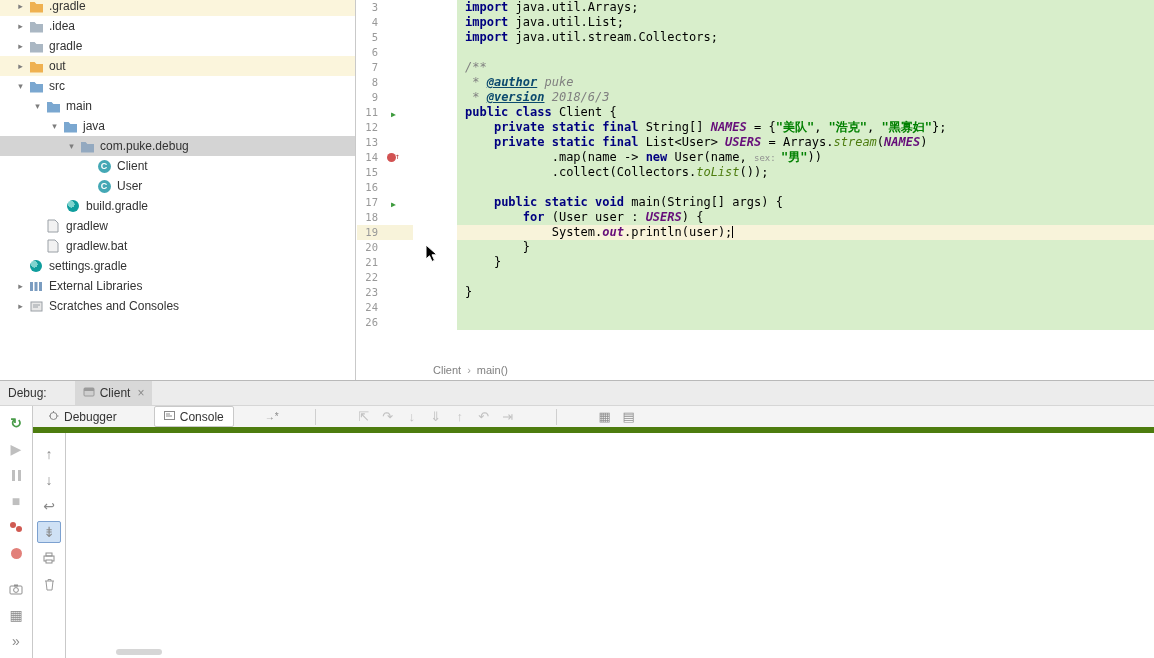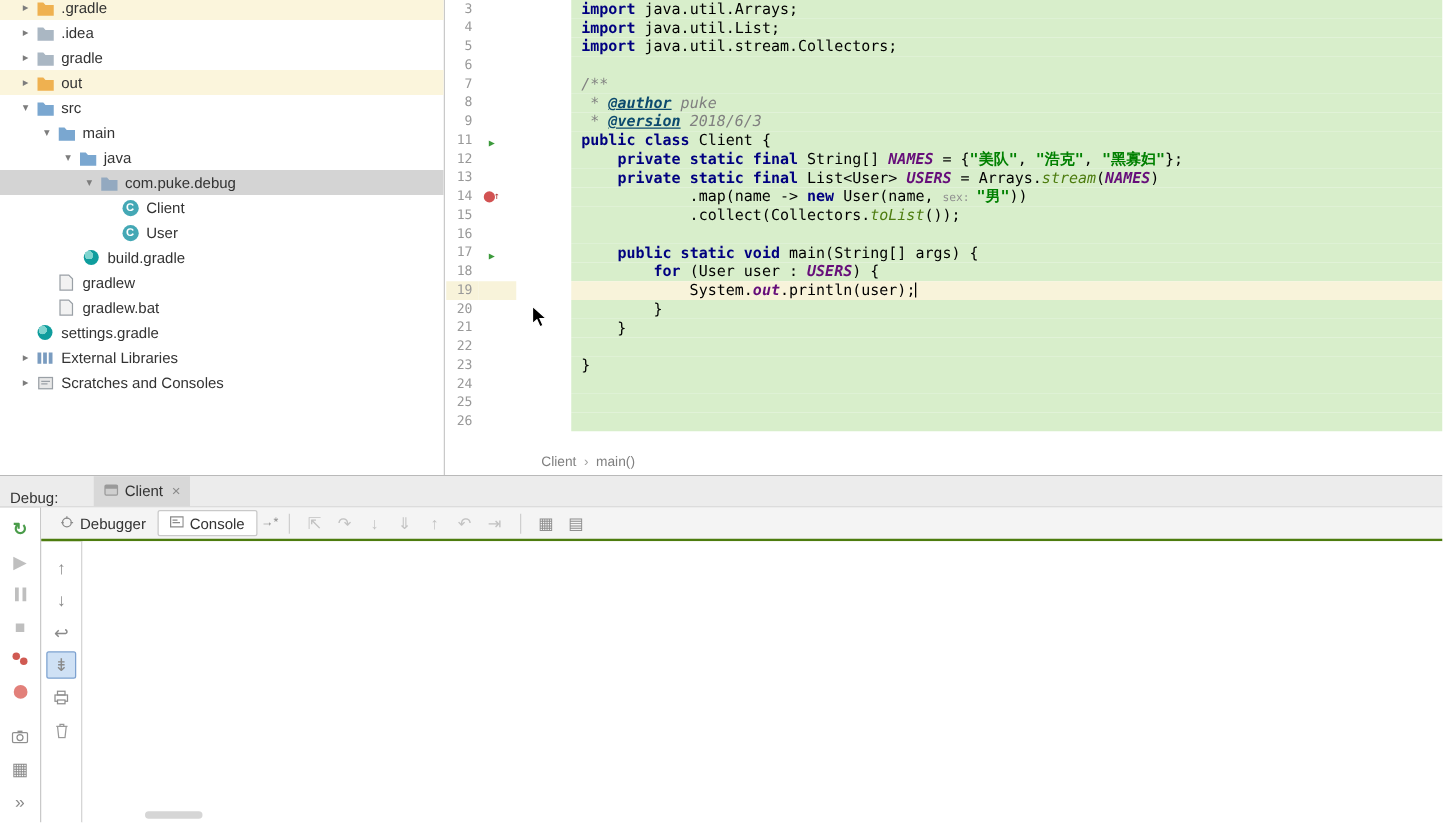--- a/index.html
+++ b/index.html
@@ -46,31 +46,31 @@
   .tk-pl  { color:#000; }
   .caret { display:inline-block; width:1px; height:12px; background:#000; vertical-align:-2px; }
   .breadcrumb { position:absolute; left:0; top:360px; width:100%; height:20px; background:#fff;
                 display:flex; align-items:center; padding-left:76px; font-size:11px; color:#808080; }
   .bc-sep { margin:0 6px; color:#a0a0a0; }
 
   
   .debug-panel { position:absolute; left:0; top:380px; width:1154px; height:278px;
                  border-top:1px solid #b9b9b9; background:#fff; display:flex; flex-direction:column; }
   .tabstrip { height:32px; background:#ececec; border-bottom:1px solid #d6d6d6;
-              display:flex; align-items:flex-end; flex:0 0 24px; }
+              display:flex; align-items:center; flex:0 0 24px; }
   .dlabel { margin-left:8px; font-size:12px; color:#333; }
   .dtab { margin-left:28px; height:24px; display:flex; align-items:center; gap:5px;
           background:#d8d8d8; padding:0 8px; font-size:12px; color:#333; }
   .dtab-x { color:#8a8a8a; font-size:12px; margin-left:2px; cursor:default; }
   .dbody { flex:1; display:flex; }
   .col1 { width:33px; flex:0 0 33px; border-right:1px solid #c9c9c9; padding-top:6px;
           display:flex; flex-direction:column; align-items:center; }
   .dright { flex:1; display:flex; flex-direction:column; }
-  .dtoolbar { height:27px; flex:0 0 27px; background:#f4f4f4; border-bottom:2px solid #4d7c0f;
-              display:flex; align-items:center; padding-left:6px; font-size:12px; }
+  .dtoolbar { height:27px; flex:0 0 27px; background:#f4f4f4; border-bottom:6px solid #4d7c0f;
+              display:flex; align-items:center; padding-left:6px; font-size:12px;gap:28px; }
   .vtab { display:flex; align-items:center; gap:5px; height:21px; padding:0 9px; color:#333; }
   .vtab.sel { background:#fff; border:1px solid #c9c9c9; border-radius:2px; }
   .vbadge { color:#8a8a8a; font-size:10px; margin-left:3px; }
   .tsep { width:1px; height:16px; background:#cfcfcf; margin:0 8px; display:inline-block; }
   .tbic { display:inline-flex; width:24px; height:22px; align-items:center; justify-content:center;
           font-size:13px; color:#8f8f8f; }
   .tbic.dis { color:#c2c2c2; }
   .drow { flex:1; display:flex; }
   .col2 { width:33px; flex:0 0 33px; border-right:1px solid #c9c9c9; padding-top:10px;
           display:flex; flex-direction:column; align-items:center; }
@@ -345,25 +345,20 @@
           <span class="lnum">23</span>
           <span class="gut"></span>
           <span class="codetext"><span class="tk-pl">}</span></span>
         </div>
         <div class="ed-line">
           <span class="lnum">24</span>
           <span class="gut"></span>
           <span class="codetext"></span>
         </div>
         <div class="ed-line">
-          <span class="lnum">25</span>
-          <span class="gut"></span>
-          <span class="codetext"></span>
-        </div>
-        <div class="ed-line">
           <span class="lnum">26</span>
           <span class="gut"></span>
           <span class="codetext"></span>
         </div>
       </div>
     <div class="breadcrumb">
       <span>Client</span>
       <span class="bc-sep">›</span>
       <span>main()</span>
     </div>

